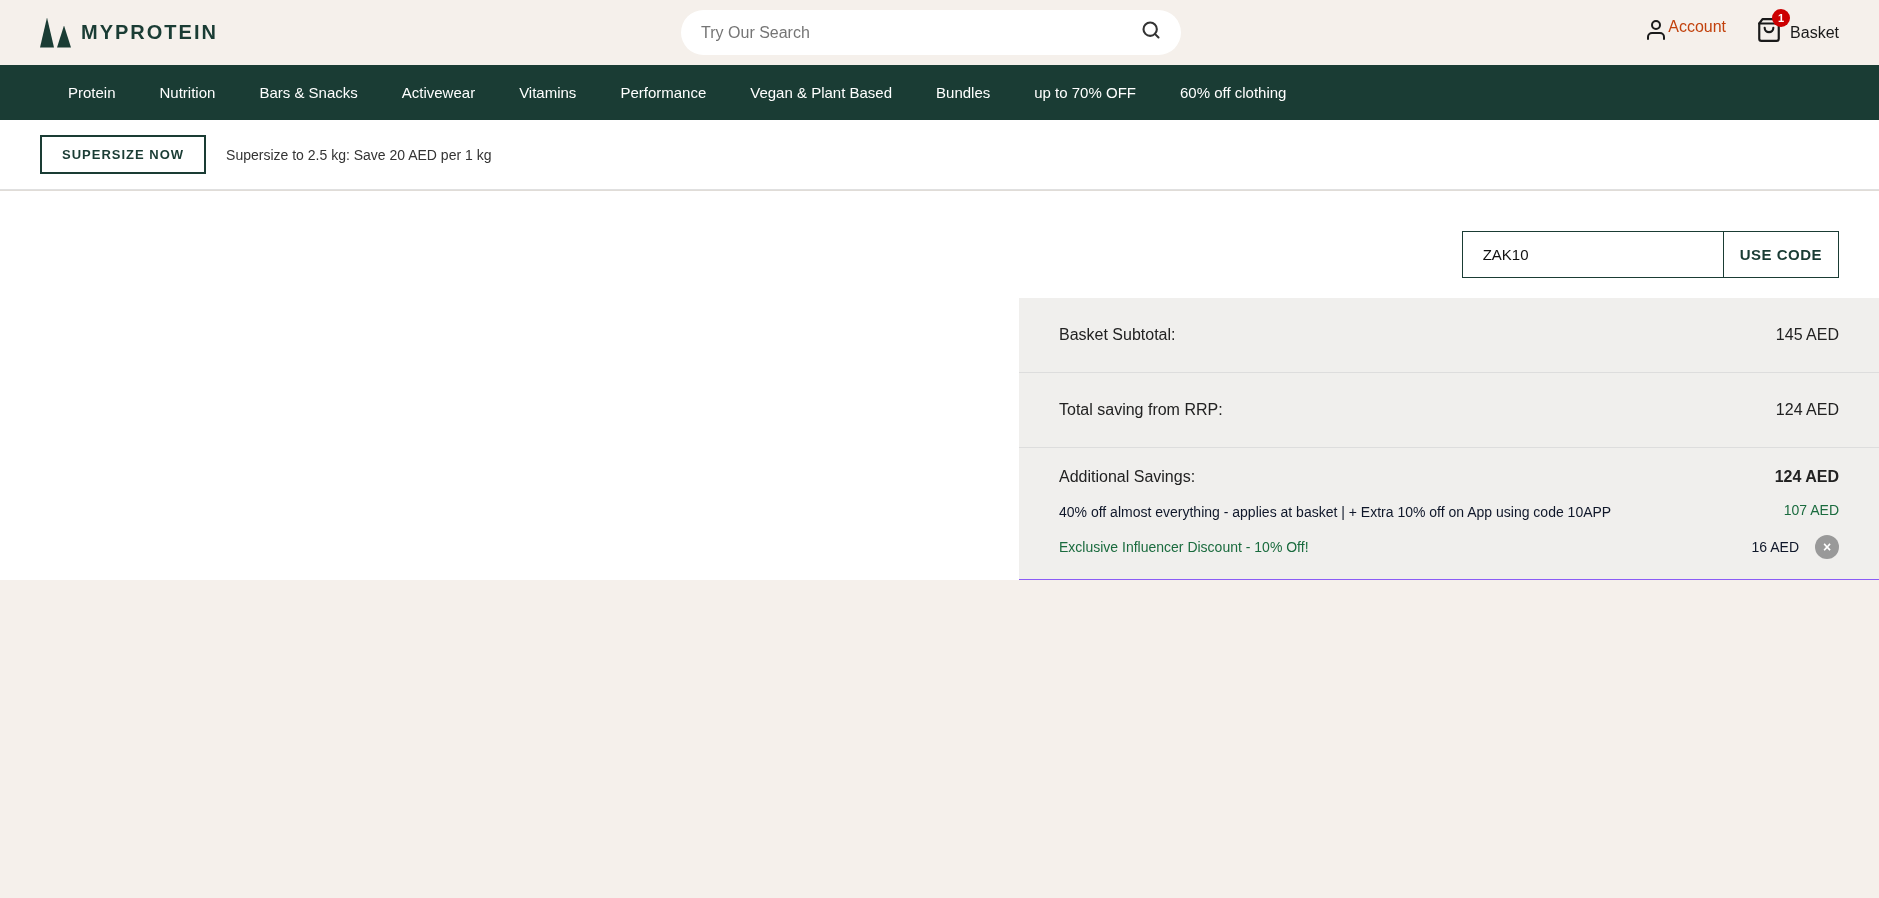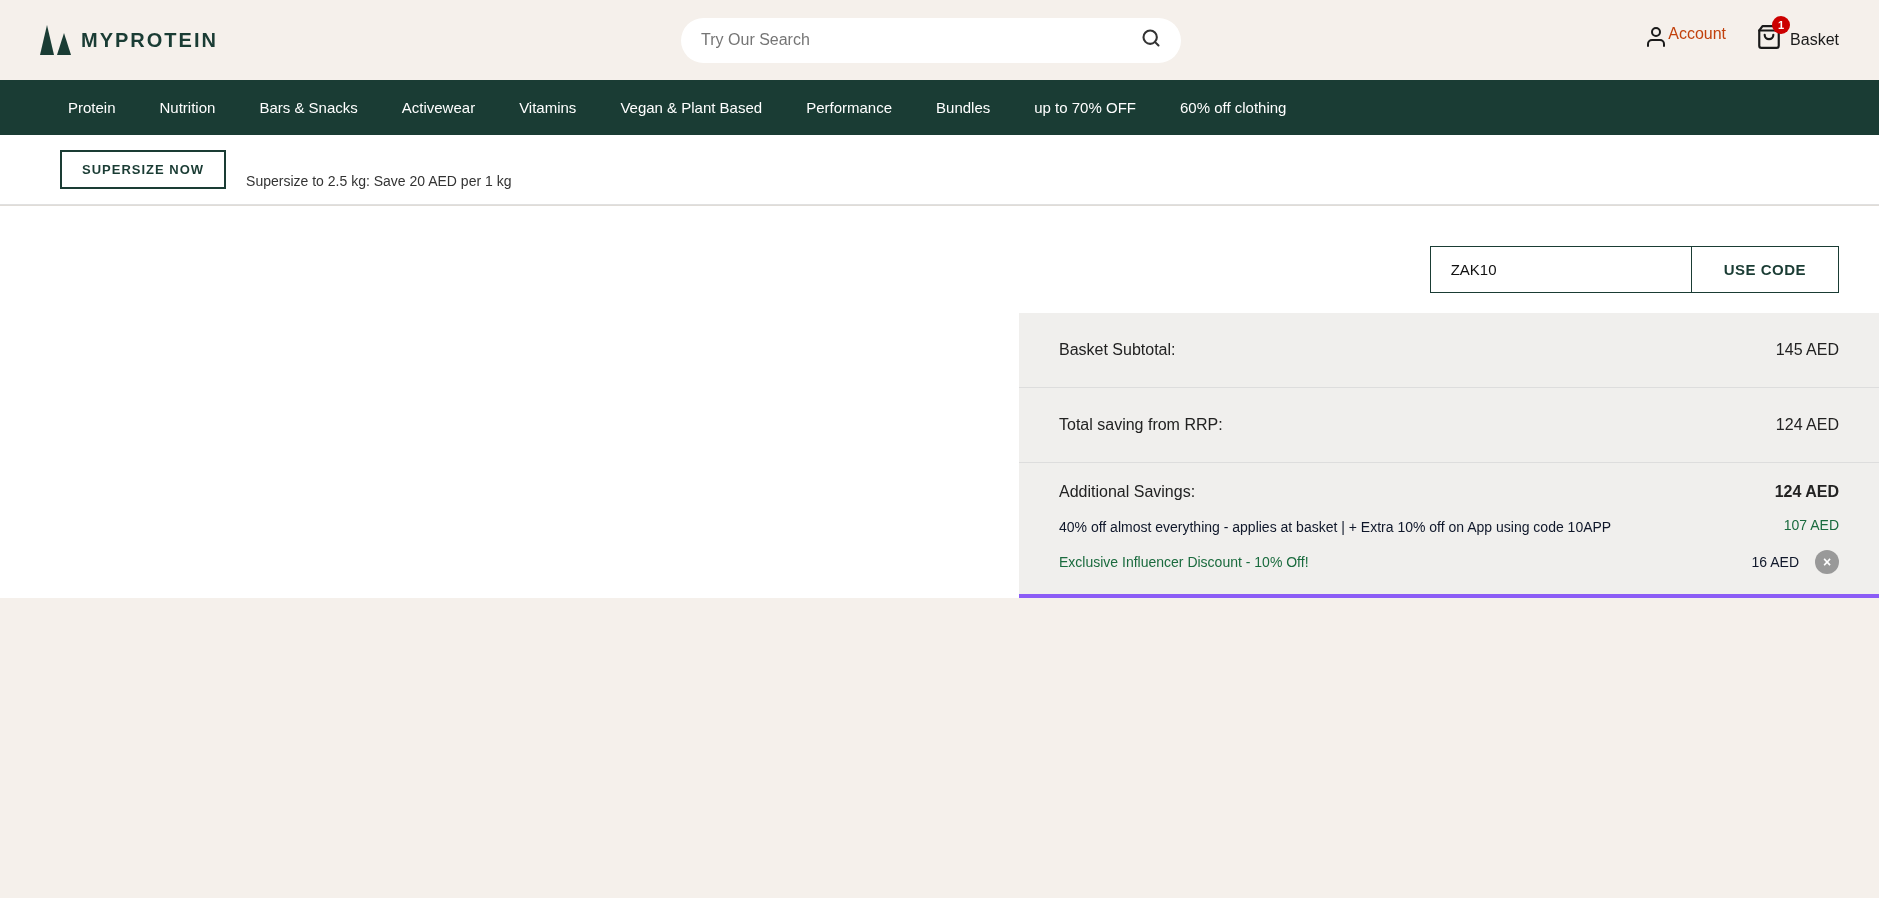--- a/index.html
+++ b/index.html
@@ -4,21 +4,21 @@
   <style>
     * { margin: 0; padding: 0; box-sizing: border-box; }
     body { font-family: Arial, sans-serif; background: #f5f0eb; width: 1879px; min-height: 898px; overflow-x: hidden; }
 
     
     .header {
       background: #f5f0eb;
       display: flex;
       align-items: center;
       padding: 0 40px;
-      height: 80px;
+      height: 65px;
       justify-content: space-between;
     }
     .logo-area {
       display: flex;
       align-items: center;
       gap: 10px;
     }
     .logo-icon {
       display: flex;
       align-items: flex-end;
@@ -137,22 +137,22 @@
       display: flex;
       align-items: center;
       cursor: pointer;
       white-space: nowrap;
     }
 
     
     .supersize-bar {
       background: white;
       display: flex;
-      align-items: flex-end;
-      padding: 15px 60px;
+      align-items: center;
+      padding: 15px 40px;
       gap: 20px;
       border-bottom: 1px solid #e0e0e0;
     }
     .supersize-btn {
       border: 2px solid #1a3c34;
       background: white;
       color: #1a3c34;
       padding: 10px 20px;
       font-size: 13px;
       font-weight: 700;
@@ -190,21 +190,21 @@
       outline: none;
       padding: 14px 20px;
       font-size: 15px;
       width: 260px;
       color: #111;
     }
     .use-code-btn {
       background: white;
       border: none;
       border-left: 1.5px solid #1a3c34;
-      padding: 14px 32px;
+      padding: 14px 16px;
       font-size: 15px;
       font-weight: 600;
       color: #1a3c34;
       cursor: pointer;
       letter-spacing: 0.5px;
       text-transform: uppercase;
     }
 
     
     .summary-section {
@@ -230,21 +230,21 @@
       font-size: 16px;
       color: #222;
     }
     .summary-value {
       font-size: 16px;
       color: #222;
     }
 
     .savings-row {
       padding: 20px 40px;
-      border-bottom: 4px solid #8b5cf6;
+      border-bottom: 1px solid #8b5cf6;
     }
     .savings-main {
       display: flex;
       justify-content: space-between;
       margin-bottom: 16px;
     }
     .savings-label {
       font-size: 16px;
       color: #222;
     }
@@ -349,22 +349,22 @@
     </button>
   </div>
 </header>
 
 <nav class="nav">
   <a class="nav-item">Protein</a>
   <a class="nav-item">Nutrition</a>
   <a class="nav-item">Bars &amp; Snacks</a>
   <a class="nav-item">Activewear</a>
   <a class="nav-item">Vitamins</a>
+  <a class="nav-item">Performance</a>
   <a class="nav-item">Vegan &amp; Plant Based</a>
-  <a class="nav-item">Performance</a>
   <a class="nav-item">Bundles</a>
   <a class="nav-item">up to 70% OFF</a>
   <a class="nav-item">60% off clothing</a>
 </nav>
 
 <div class="supersize-bar">
   <button class="supersize-btn">SUPERSIZE NOW</button>
   <span class="supersize-text">Supersize to 2.5 kg: Save 20 AED per 1 kg</span>
 </div>
 

